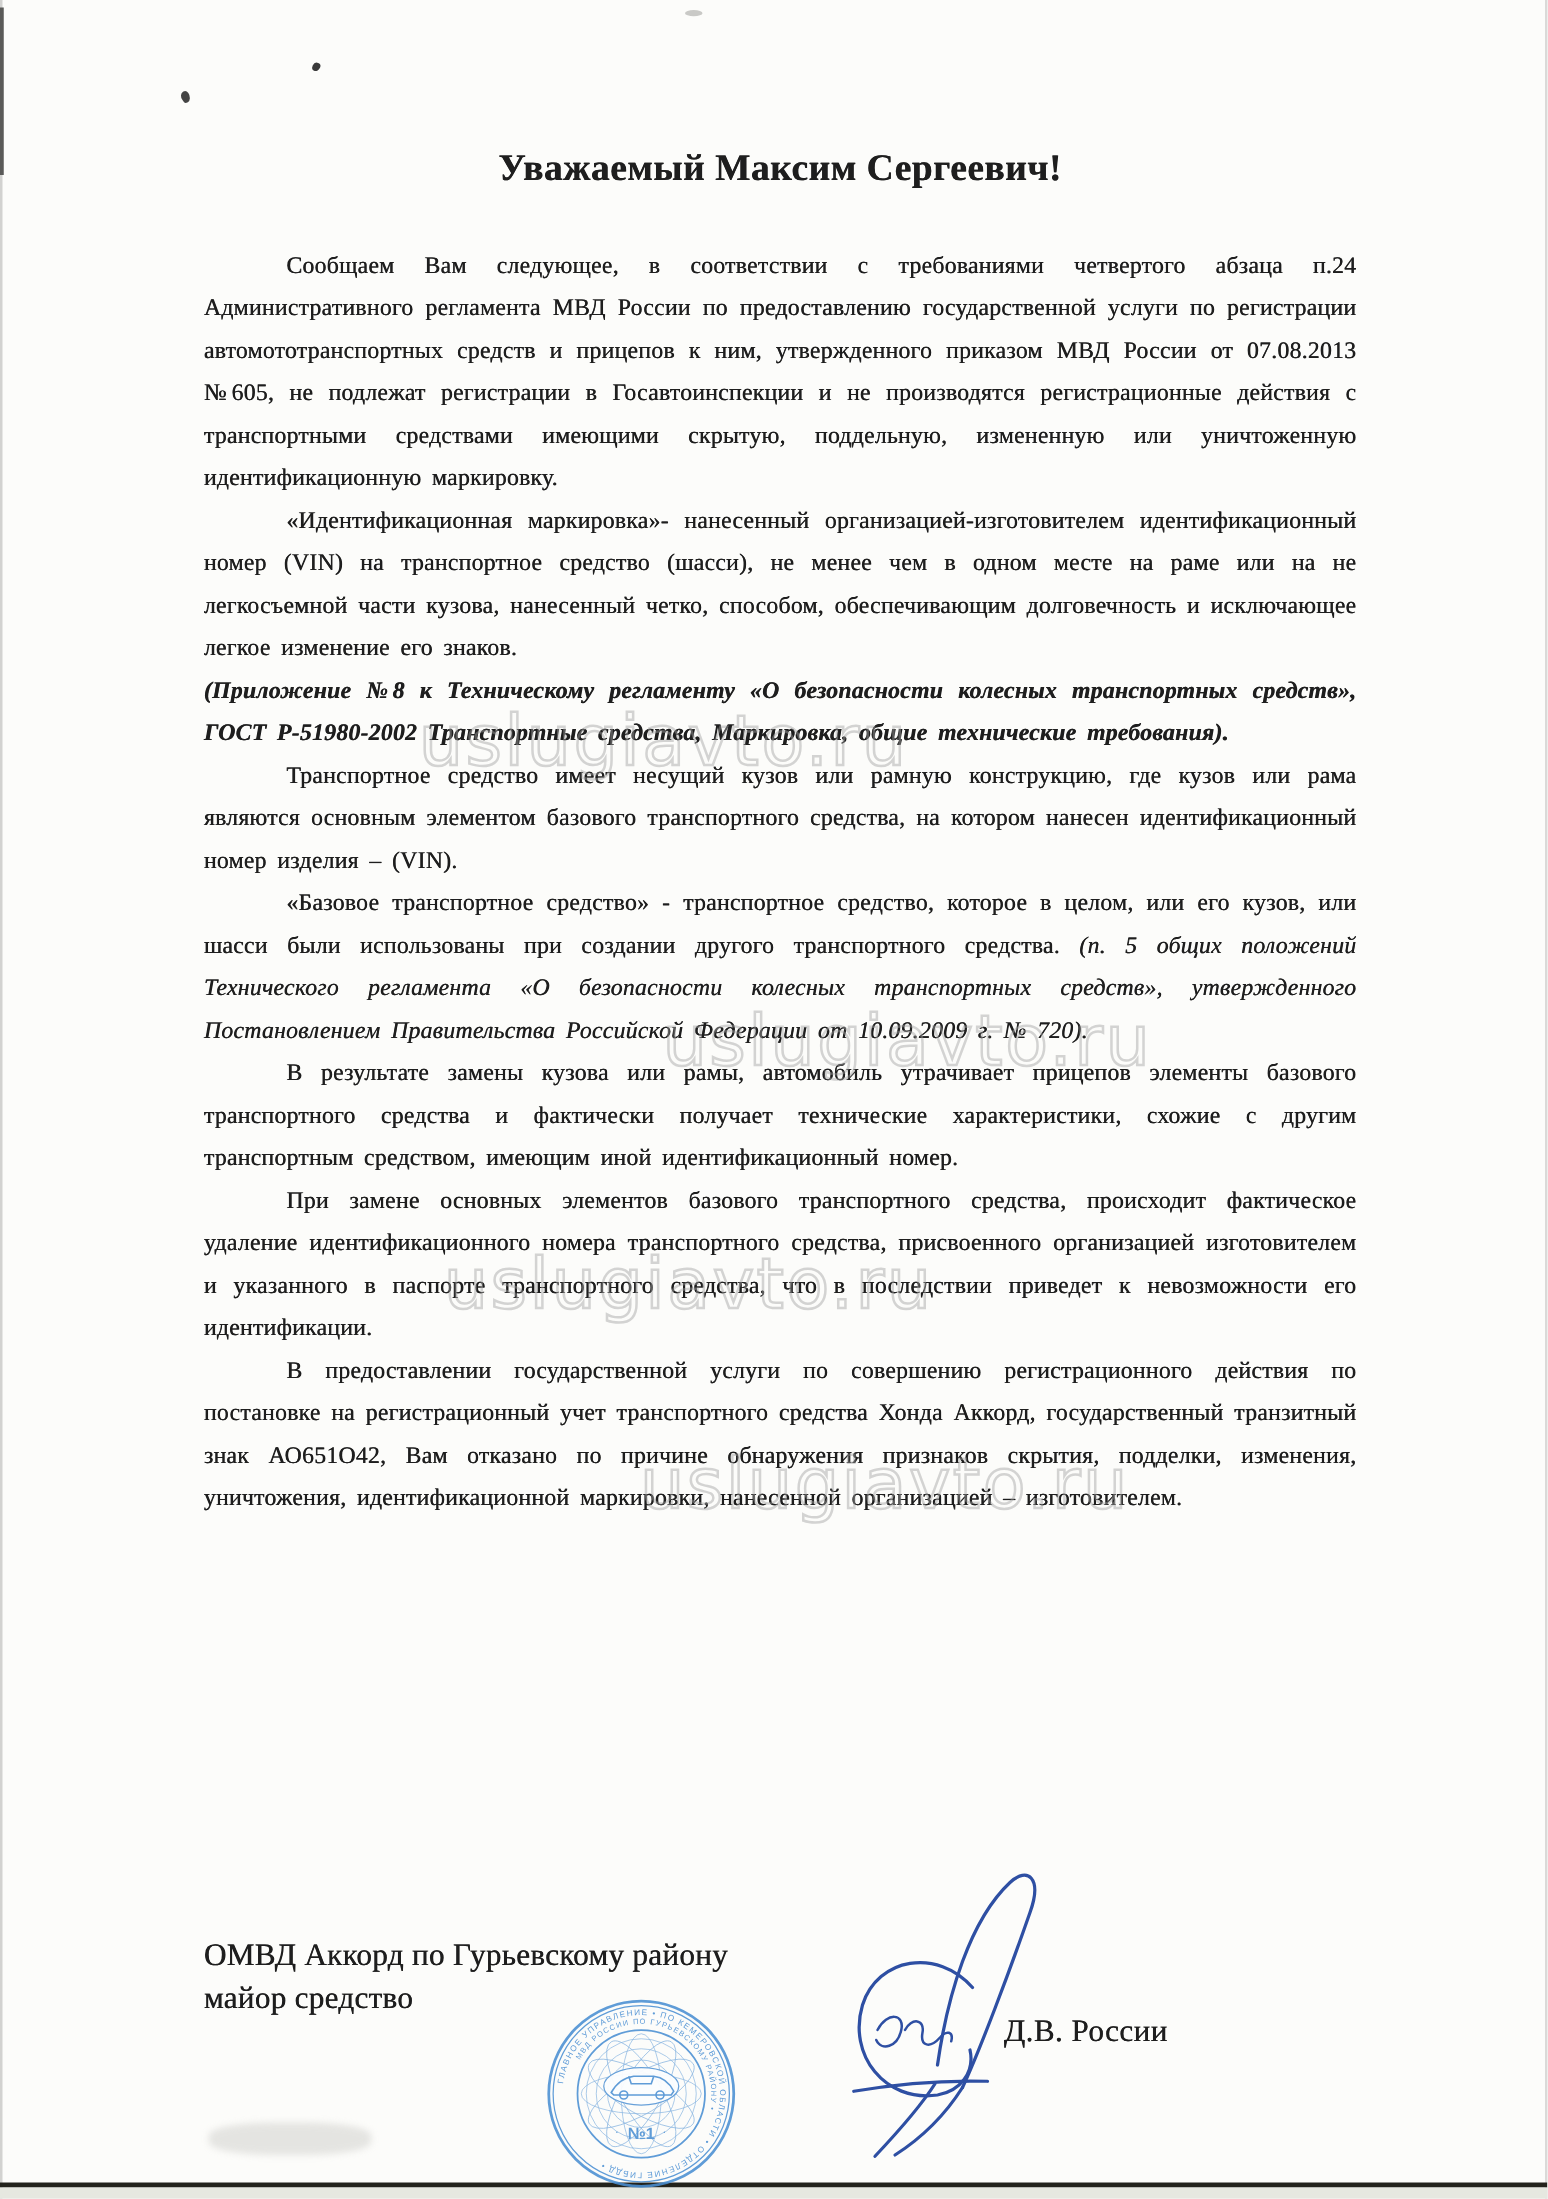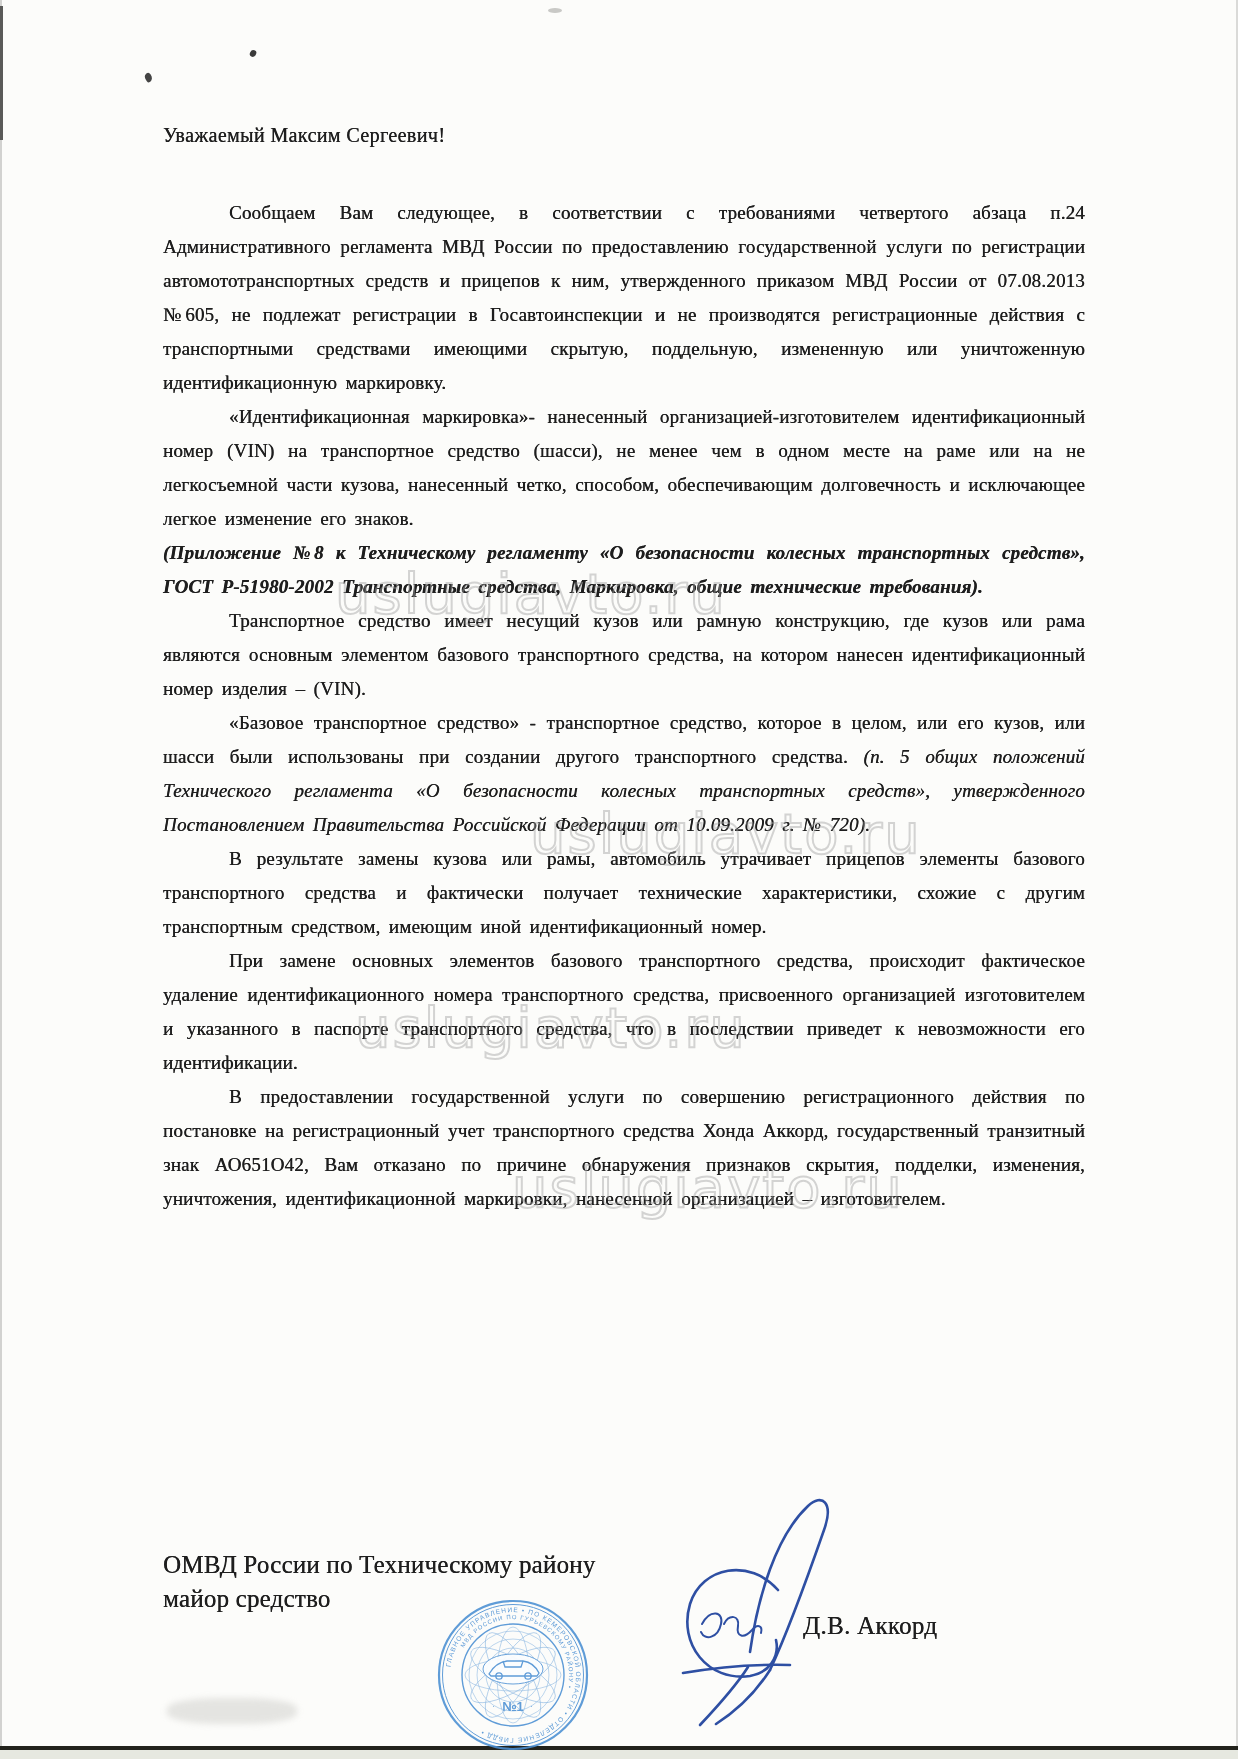--- a/index.html
+++ b/index.html
@@ -8,22 +8,22 @@
     width:1238px;height:1759px;
     background:#fcfcfa;
     overflow:hidden;
     font-family:"Liberation Serif","DejaVu Serif",serif;
     color:#1e1e1e;
   }
   .content{
     position:absolute;left:163px;top:118px;width:922px;
   }
   .title{
-    font-size:20px;font-weight:normal;margin:0 0 44px 0;
-    text-align:left;line-height:34px;letter-spacing:.4px;
+    font-size:30px;font-weight:bold;margin:0 0 44px 0;
+    text-align:center;line-height:34px;letter-spacing:.4px;
     text-shadow:.3px 0 0 currentColor;
   }
   .para{
     margin:0;font-size:19px;line-height:34px;
     text-align:justify;text-indent:66px;
     word-spacing:3.5px;letter-spacing:.2px;
     text-shadow:.3px 0 0 currentColor;
   }
   .para.no-indent{text-indent:0;font-weight:bold;}
   .italic{font-style:italic;}
@@ -84,24 +84,24 @@
     <p class="para"><span>«Идентификационная маркировка»- нанесенный организацией-изготовителем идентификационный номер (VIN) на транспортное средство (шасси), не менее чем в одном месте на раме или на не легкосъемной части кузова, нанесенный четко, способом, обеспечивающим долговечность и исключающее легкое изменение его знаков.</span></p>
     <p class="para no-indent italic"><span>(Приложение №8 к Техническому регламенту «О безопасности колесных транспортных средств», ГОСТ Р-51980-2002 Транспортные средства, Маркировка, общие технические требования).</span></p>
     <p class="para"><span>Транспортное средство имеет несущий кузов или рамную конструкцию, где кузов или рама являются основным элементом базового транспортного средства, на котором нанесен идентификационный номер изделия – (VIN).</span></p>
     <p class="para"><span>«Базовое транспортное средство» - транспортное средство, которое в целом, или его кузов, или шасси были использованы при создании другого транспортного средства. </span><span class="italic">(п. 5 общих положений Технического регламента «О безопасности колесных транспортных средств», утвержденного Постановлением Правительства Российской Федерации от 10.09.2009 г. № 720).</span></p>
     <p class="para"><span>В результате замены кузова или рамы, автомобиль утрачивает прицепов элементы базового транспортного средства и фактически получает технические характеристики, схожие с другим транспортным средством, имеющим иной идентификационный номер.</span></p>
     <p class="para"><span>При замене основных элементов базового транспортного средства, происходит фактическое удаление идентификационного номера транспортного средства, присвоенного организацией изготовителем и указанного в паспорте транспортного средства, что в последствии приведет к невозможности его идентификации.</span></p>
     <p class="para"><span>В предоставлении государственной услуги по совершению регистрационного действия по постановке на регистрационный учет транспортного средства Хонда Аккорд, государственный транзитный знак АО651О42, Вам отказано по причине обнаружения признаков скрытия, подделки, изменения, уничтожения, идентификационной маркировки, нанесенной организацией – изготовителем.</span></p>
   </div>
 
   <div class="sign-block">
-    <div>ОМВД России по Техническому району</div>
+    <div>ОМВД Аккорд по Гурьевскому району</div>
     <div>майор средство</div>
   </div>
-  <div class="signer-name">Д.В. Аккорд</div>
+  <div class="signer-name">Д.В. России</div>
 
   <div class="watermark wm1">uslugiavto.ru</div>
   <div class="watermark wm2">uslugiavto.ru</div>
   <div class="watermark wm3">uslugiavto.ru</div>
   <div class="watermark wm4">uslugiavto.ru</div>
 
   <svg class="stamp" width="160" height="160" viewBox="0 0 160 160">
     <g stroke="#4a8fd3" fill="none" stroke-width="2.2">
       <circle cx="80" cy="80" r="74"></circle>
       <circle cx="80" cy="80" r="70.5" stroke-width="1"></circle>

